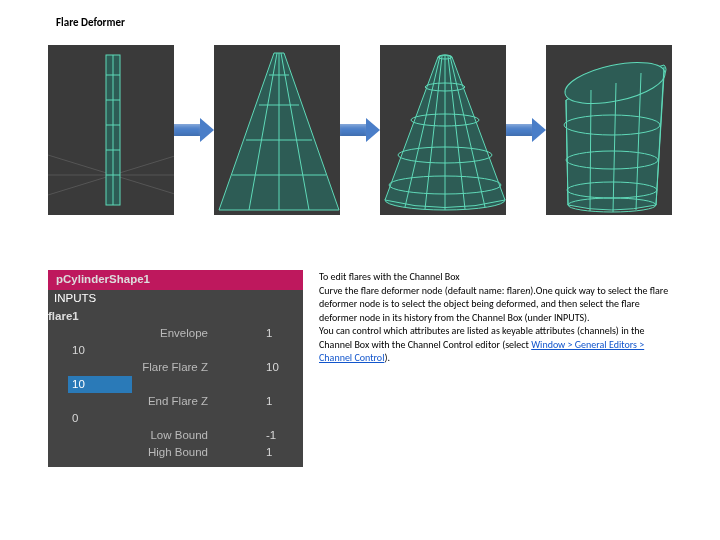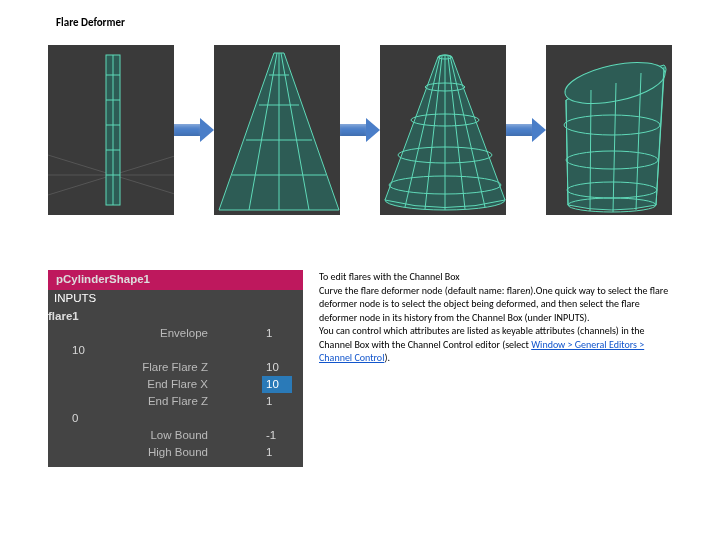--- a/index.html
+++ b/index.html
@@ -215,21 +215,20 @@
           <div class="attr-val">1</div>
         </div>
         <div class="attr-row">
           <div class="attr-val">10</div>
         </div>
         <div class="attr-row">
           <div class="attr-label">Flare Flare Z</div>
           <div class="attr-val">10</div>
         </div>
         <div class="attr-row sel">
-          <div class="attr-label">End Flare X</div>
           <div class="attr-val">10</div>
         </div>
         <div class="attr-row">
           <div class="attr-label">End Flare Z</div>
           <div class="attr-val">1</div>
         </div>
         <div class="attr-row">
           <div class="attr-val">0</div>
         </div>
         <div class="attr-row">

